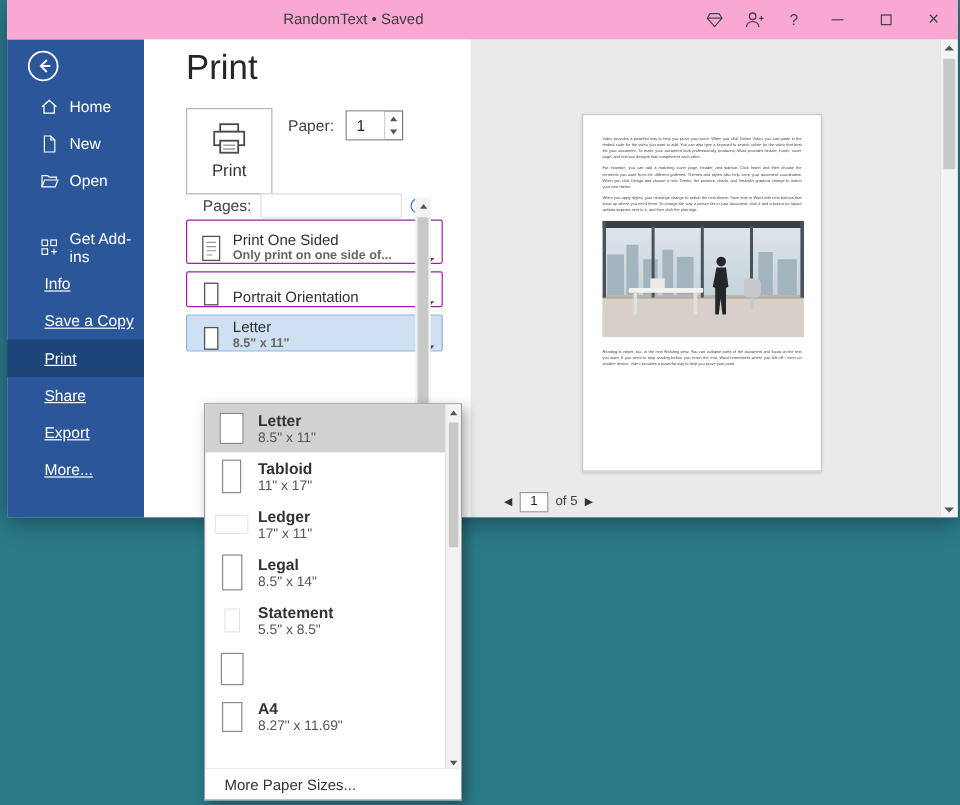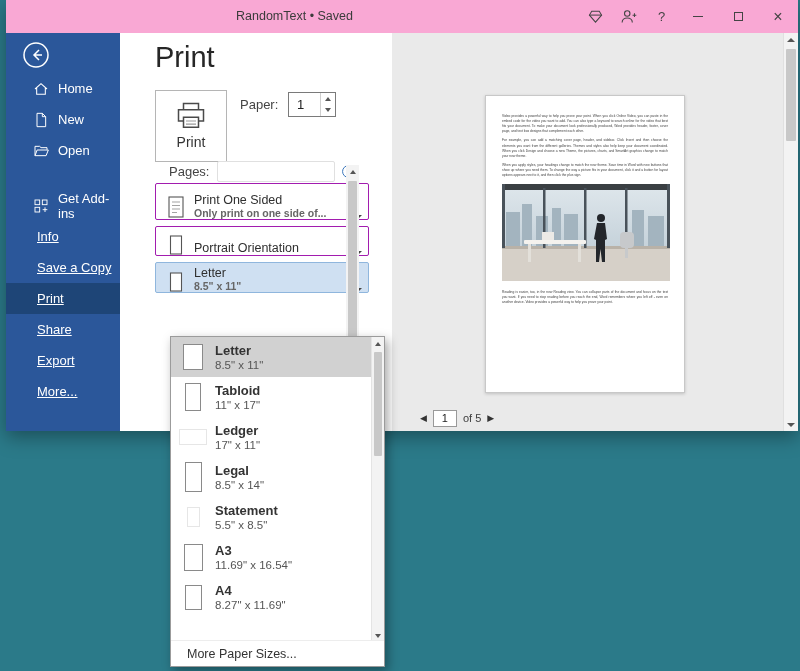--- a/index.html
+++ b/index.html
@@ -403,24 +403,20 @@
           </div>
         <div class="dd-txt">
           <div class="nm">Statement</div>
           <div class="sz">5.5" x 8.5"</div>
         </div>
       </div>
       <div class="dd-item">
         <div class="dd-ico">
             <div class="page-ico" style="width:19px;height:27px;"></div>
           </div>
-        <div class="dd-txt">
-          <div class="nm">A3</div>
-          <div class="sz">11.69" x 16.54"</div>
-        </div>
       </div>
       <div class="dd-item">
         <div class="dd-ico">
             <div class="page-ico" style="width:17px;height:25px;"></div>
           </div>
         <div class="dd-txt">
           <div class="nm">A4</div>
           <div class="sz">8.27" x 11.69"</div>
         </div>
       </div>

